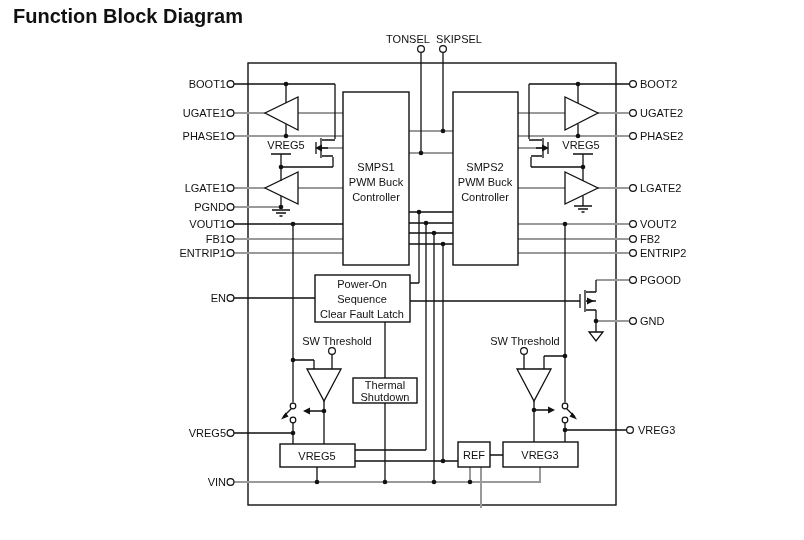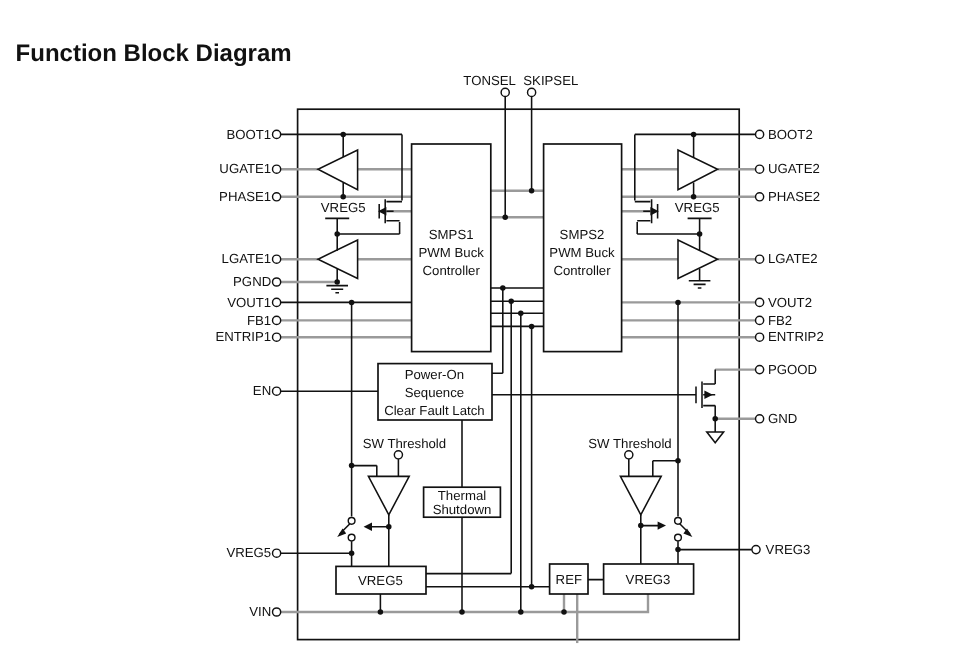--- a/index.html
+++ b/index.html
@@ -1,17 +1,17 @@
 <!DOCTYPE html>
 <html><head>
 <meta charset="utf-8">
 <style>
   html,body{margin:0;padding:0;background:#ffffff;}
   .stage{position:relative;width:804px;height:508px;background:#fff;overflow:hidden;
-         font-family:"Liberation Sans", sans-serif;margin-top:28px;}
+         font-family:"Liberation Sans", sans-serif;}
   svg{display:block}
   text{font-family:"Liberation Sans", sans-serif;fill:#111;}
   .pin-label{font-size:11px;}
   .block-label{font-size:11px;}
   .anno-label{font-size:11px;}
   .title{font-size:20px;font-weight:bold;}
   .blk{fill:#ffffff;stroke:#111;stroke-width:1.4;}
   .wireB{fill:none;stroke:#111;stroke-width:1.3;}
   .wireG{fill:none;stroke:#9a9a9a;stroke-width:2;}
   .sym{fill:#ffffff;stroke:#111;stroke-width:1.3;}

